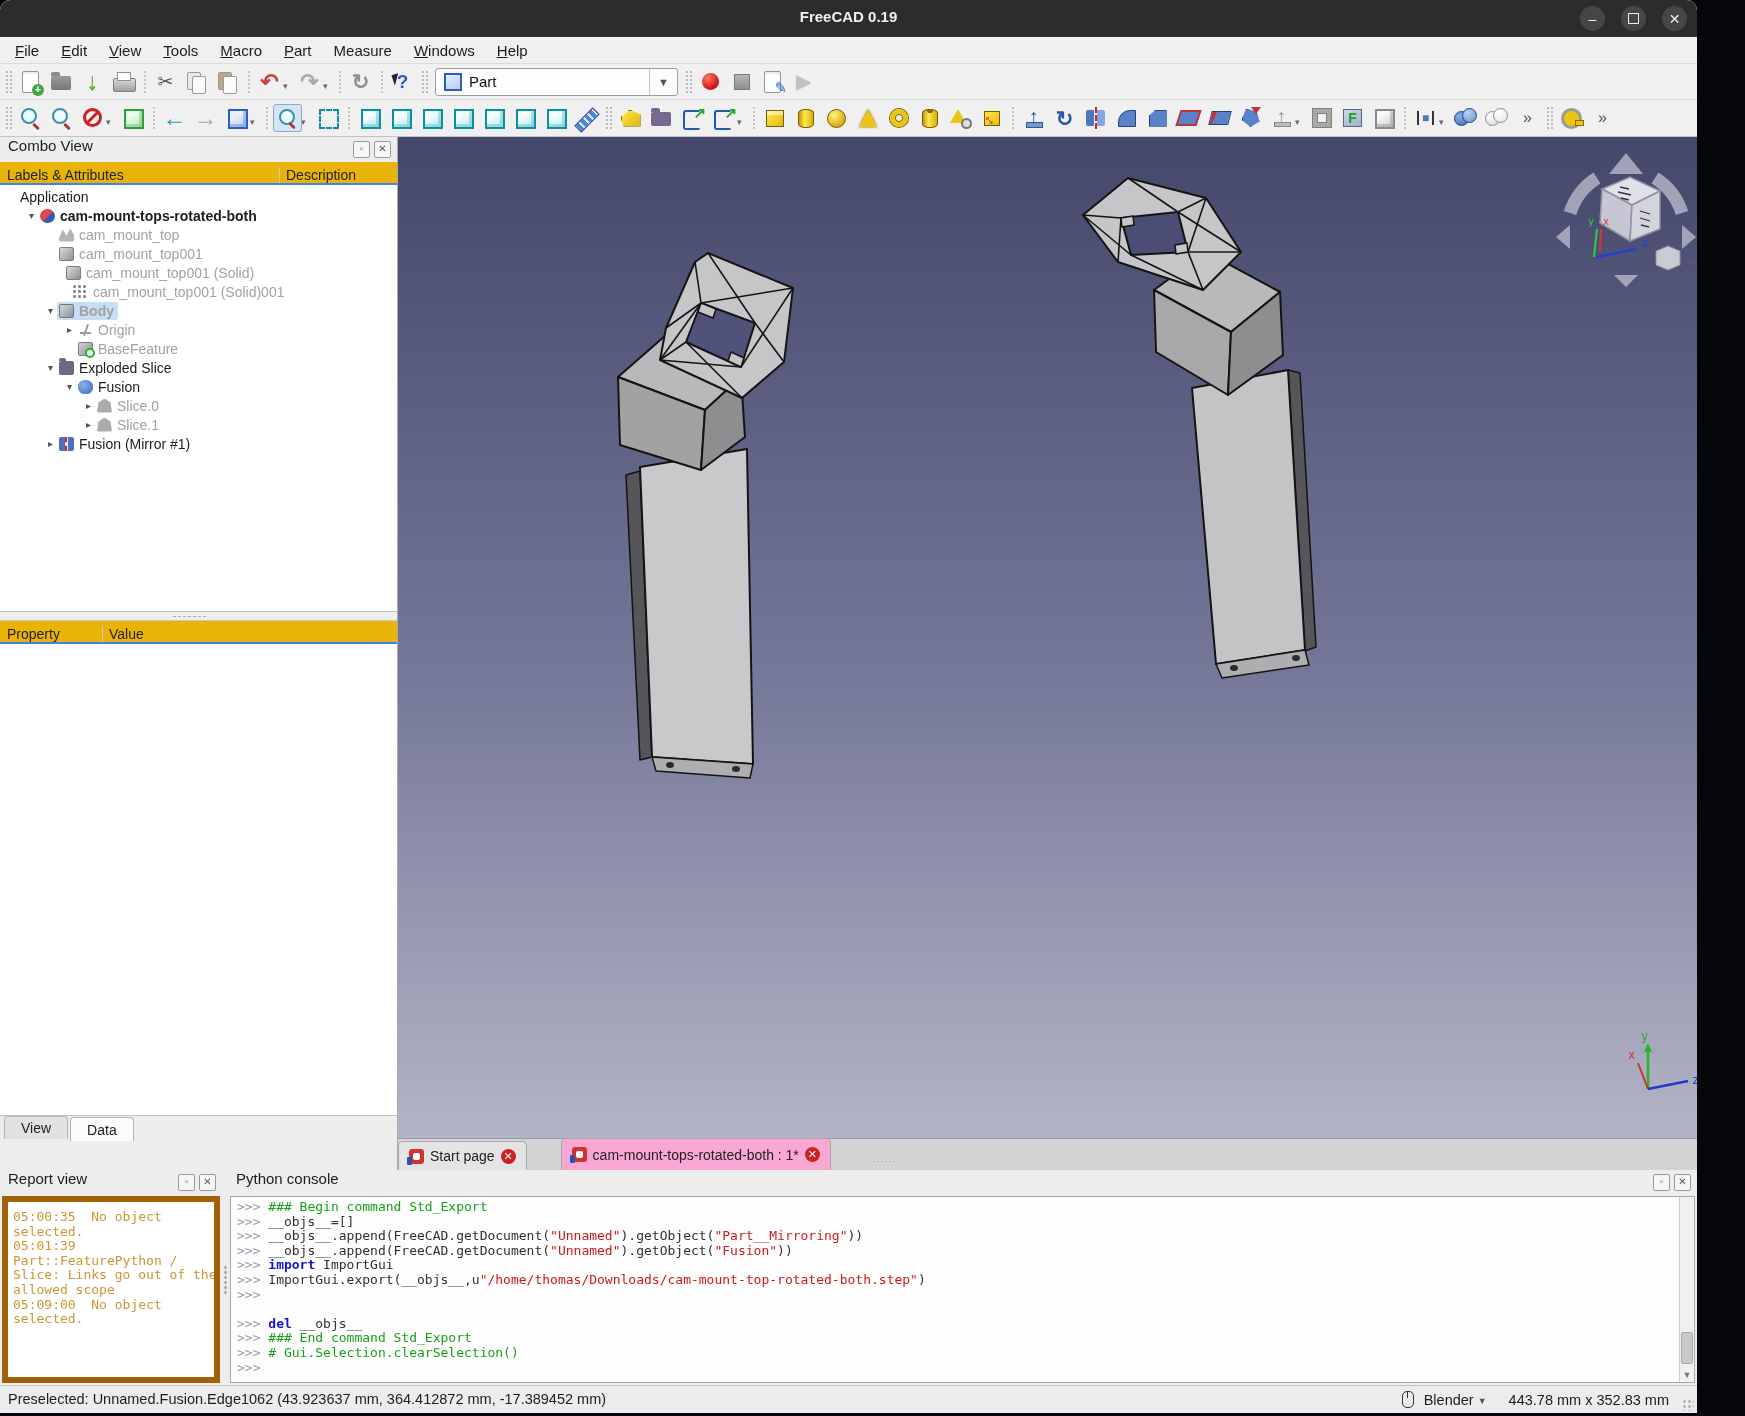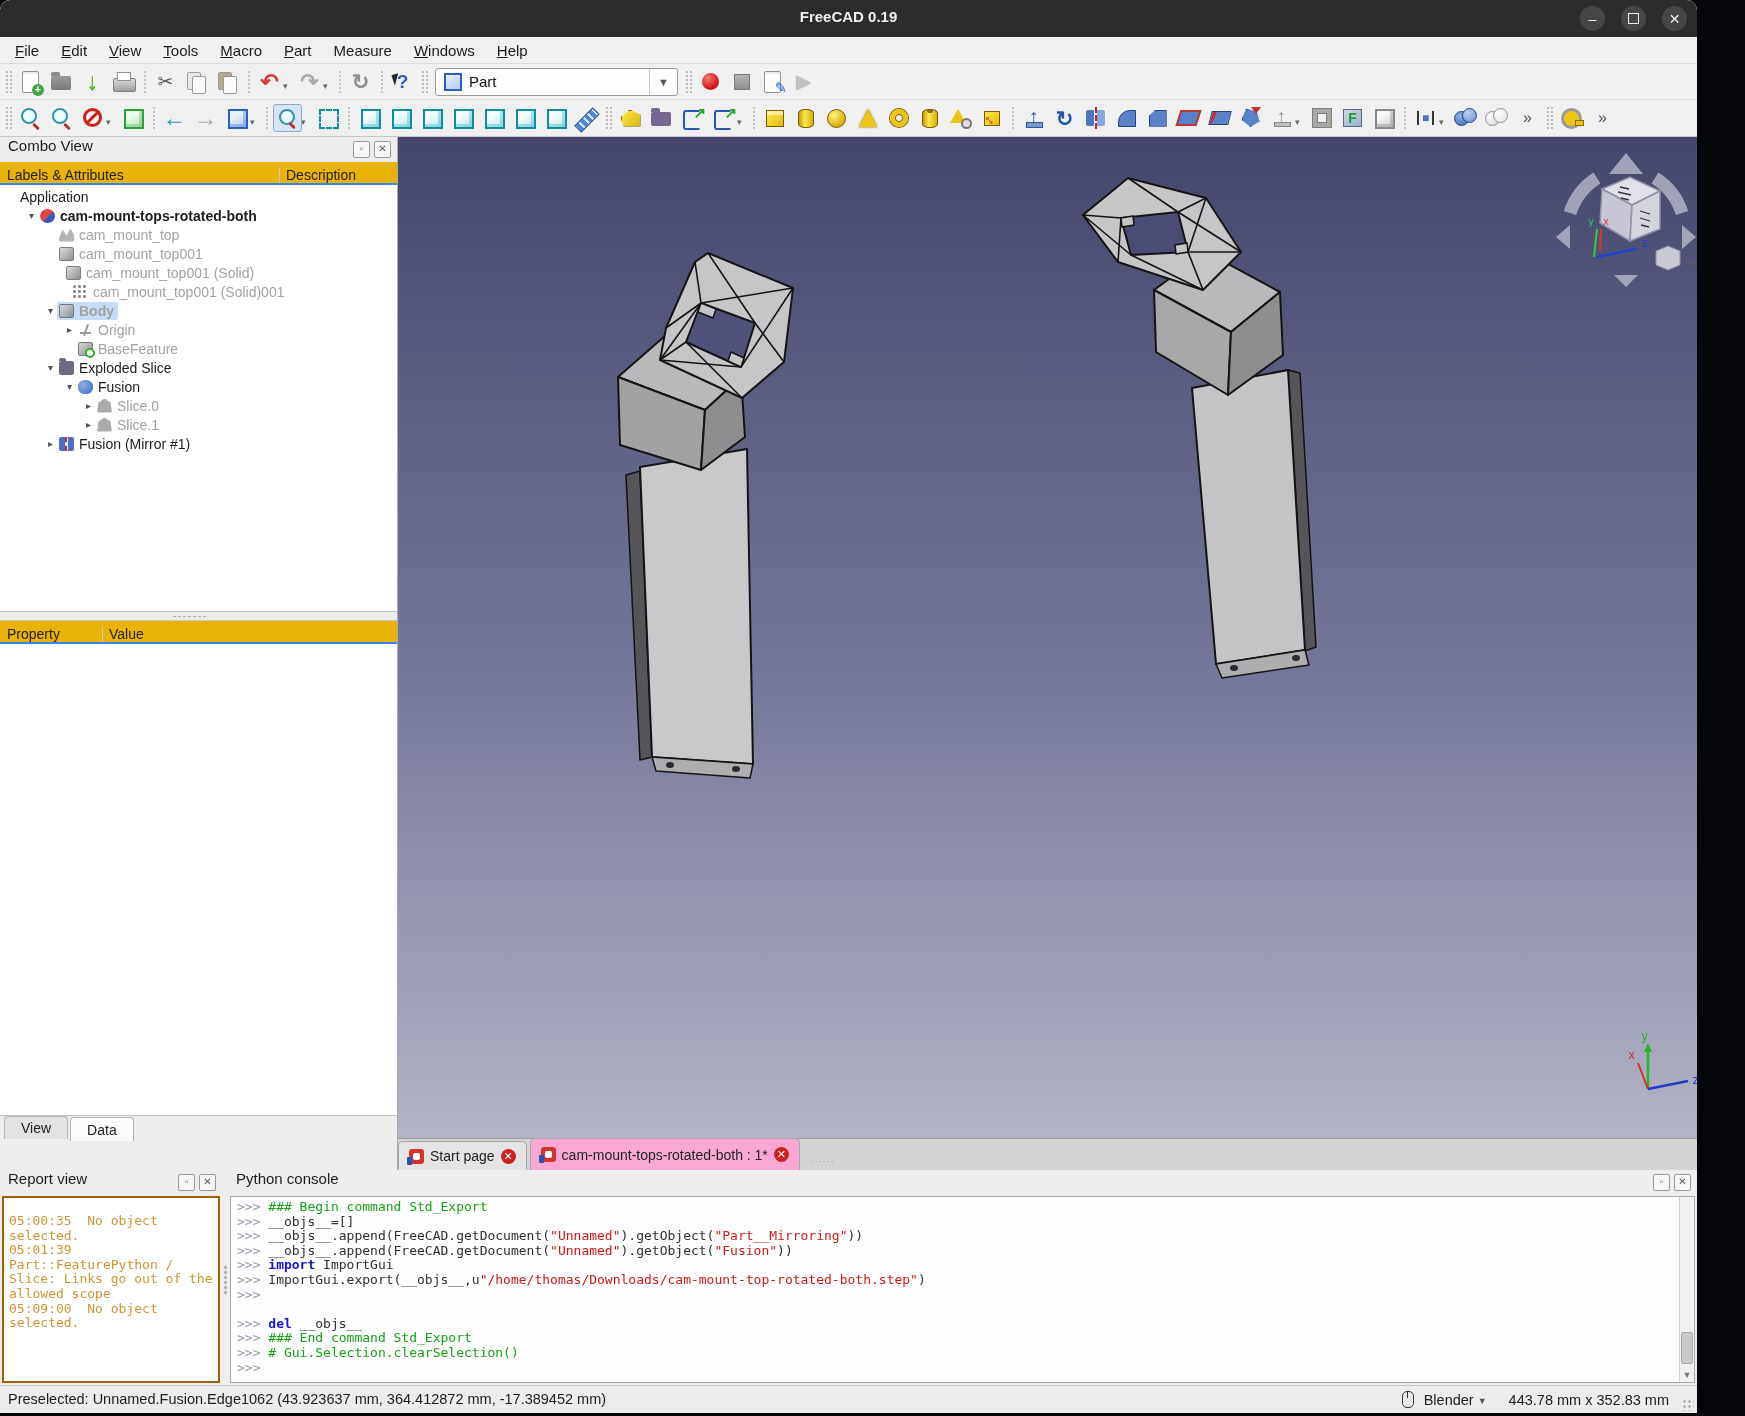--- a/index.html
+++ b/index.html
@@ -141,33 +141,33 @@
   .chip-mirror{background:linear-gradient(90deg,#4a72c0 0 38%,#ececec 38% 62%,#4a72c0 62% 100%);}
   .chip-mirror::before{content:"";position:absolute;left:6px;top:0;height:100%;border-left:2px dashed #c03030;}
   .hsplit{height:8px;background:#ededed;border-bottom:1px solid #c9c9c9;position:relative;}
   .hsplit::after{content:"";position:absolute;left:172px;top:3px;width:34px;height:3px;background:radial-gradient(#aaa 1px,transparent 1.3px) 0 0/5px 3px;}
   .prop-body{height:471px;background:#fff;border-bottom:1px solid #c2c2c2;}
   .bottom-tabs{height:30px;display:flex;align-items:flex-start;padding-left:4px;background:#ededed;}
   
   .mdi{position:absolute;left:398px;top:137px;right:0;height:1033px;}
   .viewport{position:absolute;left:0;top:0;right:0;height:1001px;background:linear-gradient(#44476a,#77799a 55%,#b4b4c6);overflow:hidden;}
   .viewport svg{position:absolute;left:0;top:0;}
-  .doctabbar{position:absolute;left:0;bottom:0;right:0;height:32px;background:#d4d4d7;border-top:1px solid #9c9c9c;display:flex;align-items:flex-end;box-sizing:border-box;}
+  .doctabbar{position:absolute;left:0;bottom:0;right:0;height:32px;background:#d4d4d7;border-top:1px solid #9c9c9c;display:flex;align-items:flex-end;box-sizing:border-box;gap:31px;}
   .doc-tab{display:flex;align-items:center;gap:6px;height:28px;padding:0 10px;background:#e4e4e4;border:1px solid #a8a8a8;border-bottom:none;border-radius:5px 5px 0 0;font-size:14px;color:#222;margin-right:3px;}
   .doc-tab.active{background:#f9a8d4;height:31px;}
   .doc-tab:first-child{margin-left:0;}
   .fc-logo{position:relative;width:15px;height:15px;background:#cf3430;border-radius:3px;flex:none;}
   .fc-logo::before{content:"";position:absolute;left:4px;top:4px;width:7px;height:7px;background:#fff;border-radius:2px;}
   .fc-logo::after{content:"";position:absolute;left:-2px;bottom:-1px;width:5px;height:8px;background:#2a52b0;border-radius:1px;}
   .tclose{width:15px;height:15px;border-radius:50%;background:#cc2222;color:#fff;font-size:11px;line-height:15px;text-align:center;flex:none;}
   .tab-dots{color:#9a9a9a;font-size:9px;letter-spacing:1px;margin:0 0 4px 8px;}
   
   .dock-bottom{position:absolute;left:0;top:1170px;width:1697px;height:215px;background:#ededed;}
   .report{position:absolute;left:0;top:0;width:222px;height:100%;}
-  .rbody{position:absolute;left:2px;right:2px;top:26px;bottom:2px;background:#fff;border:2px solid #a16207;font:13px/14.6px "DejaVu Sans Mono",monospace;padding:16px 5px;overflow:hidden;box-sizing:border-box;}
+  .rbody{position:absolute;left:2px;right:2px;top:26px;bottom:2px;background:#fff;border:6px solid #a16207;font:13px/14.6px "DejaVu Sans Mono",monospace;padding:8px 5px;overflow:hidden;box-sizing:border-box;}
   .rline{color:#cd9434;white-space:pre;}
   .vsplit{position:absolute;left:222px;top:0;width:6px;height:100%;background:#ededed;}
   .vsplit::after{content:"";position:absolute;left:2px;top:95px;width:3px;height:30px;background:radial-gradient(#aaa 1px,transparent 1.3px) 0 0/3px 5px;}
   .pycon{position:absolute;left:228px;top:0;right:0;height:100%;}
   .cbody{position:absolute;left:2px;right:2px;top:26px;bottom:2px;background:#fdfdfd;border:1px solid #a8a8a8;font:13px/14.6px "DejaVu Sans Mono",monospace;padding:3px 6px;overflow:hidden;box-sizing:border-box;}
   .cline{white-space:pre;}
   .tok-p{color:#9a9aac;}
   .tok-n{color:#303030;}
   .tok-k{color:#1414cc;font-weight:bold;}
   .tok-s{color:#cc1a1a;}

